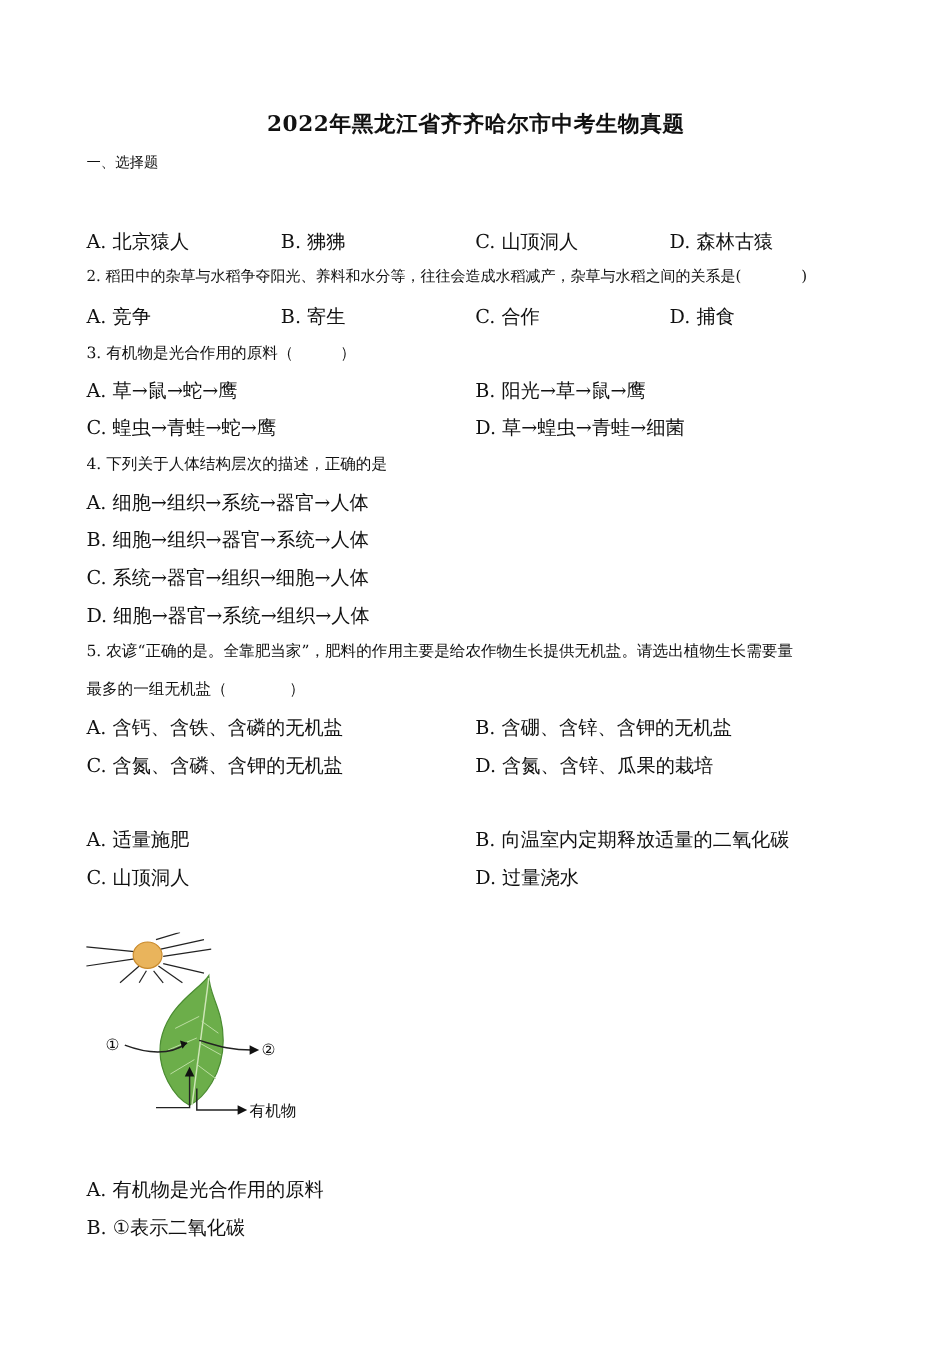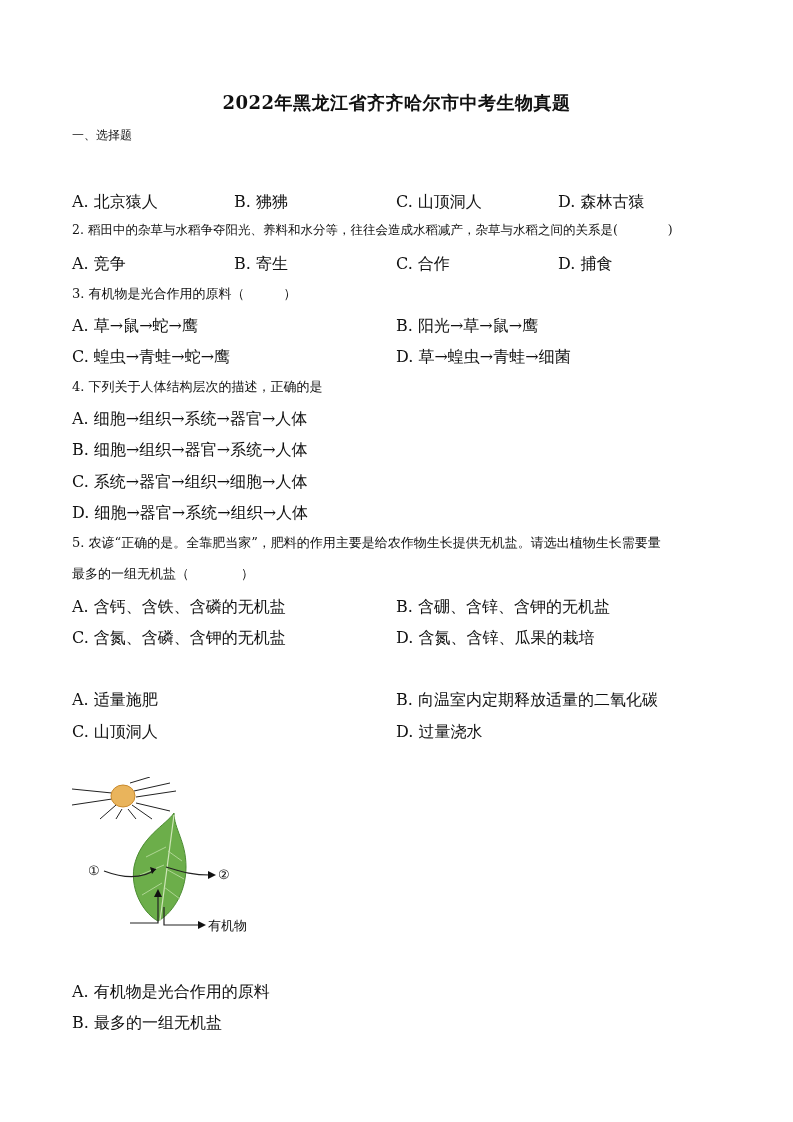--- a/index.html
+++ b/index.html
@@ -90,14 +90,14 @@
 
       <path d="M60 146 L88 146 L88 116" stroke="#222" stroke-width="1.2" fill="none"></path>
       <polygon points="88,112 84,120 92,120" fill="#111"></polygon>
       <path d="M94 130 L94 148 L130 148" stroke="#222" stroke-width="1.2" fill="none"></path>
       <polygon points="136,148 128,144 128,152" fill="#111"></polygon>
       <text x="138" y="153" font-size="13" fill="#111" font-family="DejaVu Sans, sans-serif">有机物</text>
     </svg>
   </div>
 
   <div class="opt" style="left:72px;top:963px">A.  有机物是光合作用的原料</div>
-  <div class="opt" style="left:72px;top:994px">B.  最多的一组无机盐</div>
+  <div class="opt" style="left:72px;top:994px">B.  ①表示二氧化碳</div>
 </div>
 
 </body></html>

